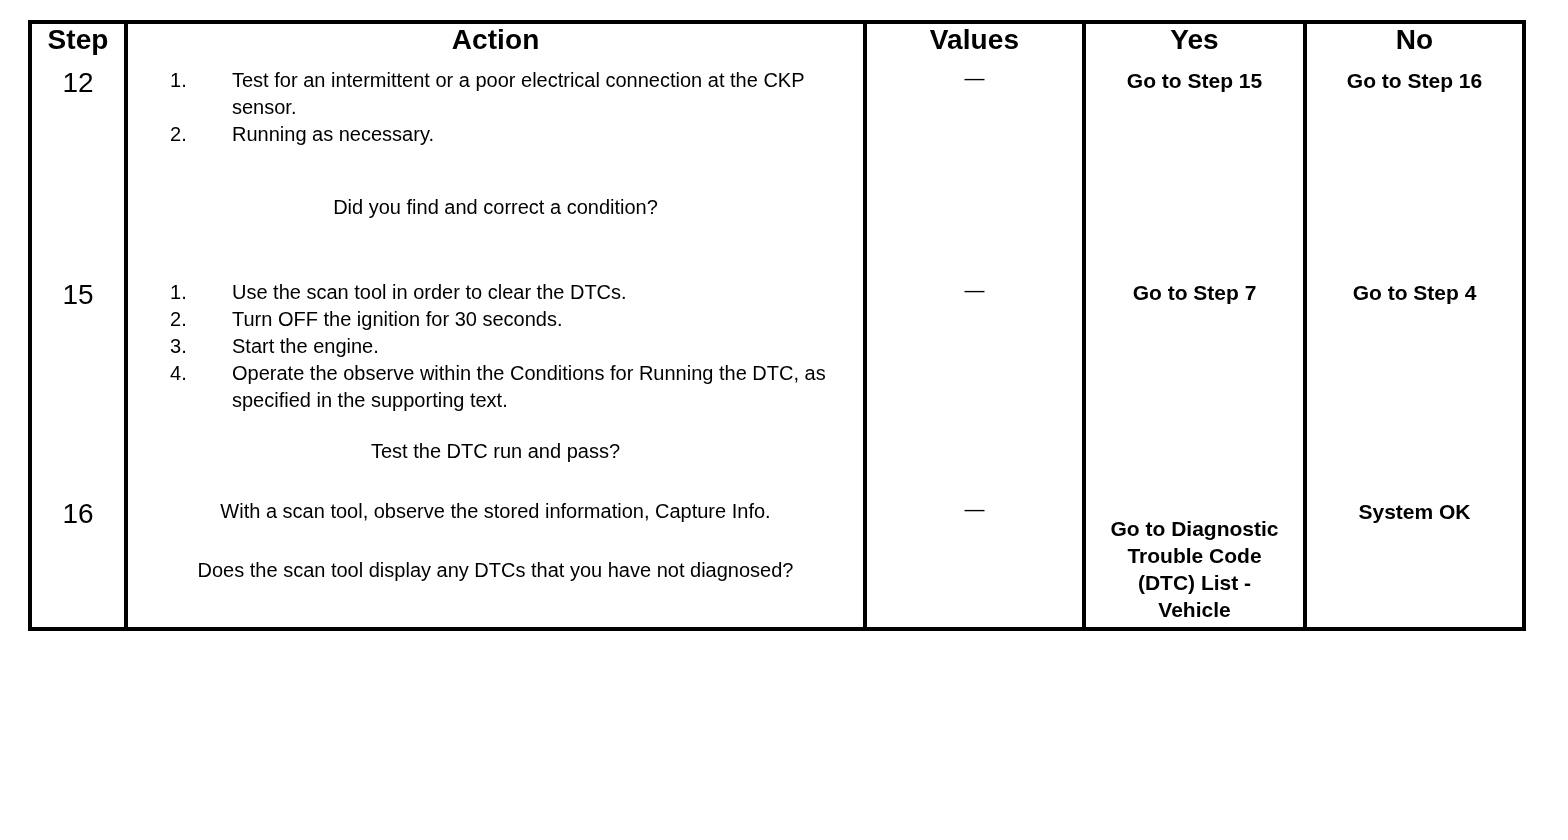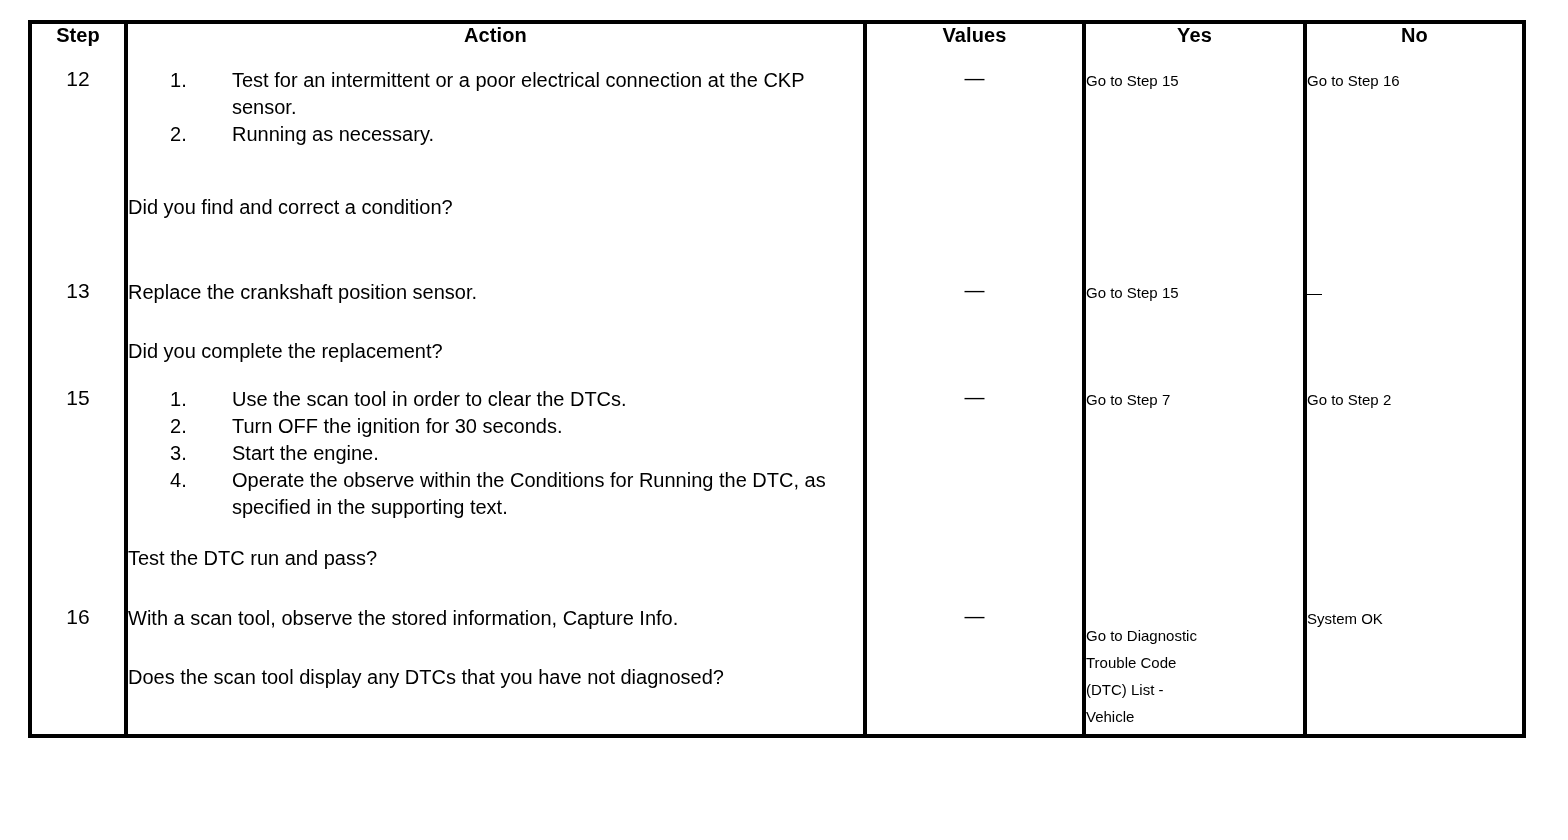--- a/index.html
+++ b/index.html
@@ -58,36 +58,36 @@
     border-left: 4px solid #000;
     border-right: 4px solid #000;
   }
 
   thead th {
     border-bottom: 4px solid #000;
     height: 43px;
     text-align: center;
     vertical-align: middle;
     font-weight: bold;
-    font-size: 20px;
+    font-size: 28px;
     letter-spacing: 0.1px;
   }
 
   tbody tr > * {
     border-bottom: 4px solid #000;
   }
   tbody tr:last-child > * {
     border-bottom: 0;
   }
 
   
   .step-cell {
     text-align: center;
     vertical-align: middle;
-    font-size: 21px;
+    font-size: 28px;
   }
 
   .action-cell {
     padding: 6px 6px 6px 7px;
     font-size: 20px;
     line-height: 27px;
   }
 
   .values-cell {
     text-align: center;
@@ -95,24 +95,26 @@
     font-size: 20px;
   }
 
   .dash {
     display: inline-block;
     font-size: 20px;
     line-height: 1;
   }
 
   .branch-cell {
+    text-align: center;
     vertical-align: bottom;
-    font-size: 15px;
+    font-size: 21px;
     line-height: 27px;
     padding-bottom: 5px;
+    font-weight: bold;
   }
 
   .branch-cell.multi {
     vertical-align: bottom;
     padding-bottom: 4px;
   }
 
   
   ol.steps {
     margin: 0 0 0 0;
@@ -132,20 +134,21 @@
     position: absolute;
     left: 42px;
     top: 0;
     width: 30px;
     text-align: left;
   }
 
   .q {
     margin: 0;
     line-height: 27px;
+    text-align: center;
   }
   .gap-lg { height: 46px; }
   .gap-md { height: 32px; }
   .gap-sm { height: 24px; }
 </style>
 </head>
 <body>
 
 <div id="sheet">
 
@@ -180,52 +183,39 @@
           <div class="gap-lg"></div>
           <p class="q">Did you find and correct a condition?</p>
         </td>
         <td class="values-cell">
           <span class="dash">—</span>
         </td>
         <td class="branch-cell">Go to Step 15</td>
         <td class="branch-cell">Go to Step 16</td>
       </tr>
 
-      <tr style="height:107px">
-        <td class="step-cell">13</td>
-        <td class="action-cell">
-          <p class="q">Replace the crankshaft position sensor.</p>
-          <div class="gap-md"></div>
-          <p class="q">Did you complete the replacement?</p>
-        </td>
-        <td class="values-cell">
-          <span class="dash">—</span>
-        </td>
-        <td class="branch-cell">Go to Step 15</td>
-        <td class="branch-cell">—</td>
-      </tr>
 
 
       <tr style="height:219px">
         <td class="step-cell">15</td>
         <td class="action-cell">
           <ol class="steps">
             <li>Use the scan tool in order to clear the DTCs.</li>
             <li>Turn OFF the ignition for 30 seconds.</li>
             <li>Start the engine.</li>
             <li>Operate the observe within the Conditions for Running the DTC, as specified in the supporting text.</li>
           </ol>
           <div class="gap-sm"></div>
           <p class="q">Test the DTC run and pass?</p>
         </td>
         <td class="values-cell">
           <span class="dash">—</span>
         </td>
         <td class="branch-cell">Go to Step 7</td>
-        <td class="branch-cell">Go to Step 2</td>
+        <td class="branch-cell">Go to Step 4</td>
       </tr>
 
       <tr style="height:131px">
         <td class="step-cell">16</td>
         <td class="action-cell">
           <p class="q">With a scan tool, observe the stored information, Capture Info.</p>
           <div class="gap-md"></div>
           <p class="q">Does the scan tool display any DTCs that you have not diagnosed?</p>
         </td>
         <td class="values-cell">

